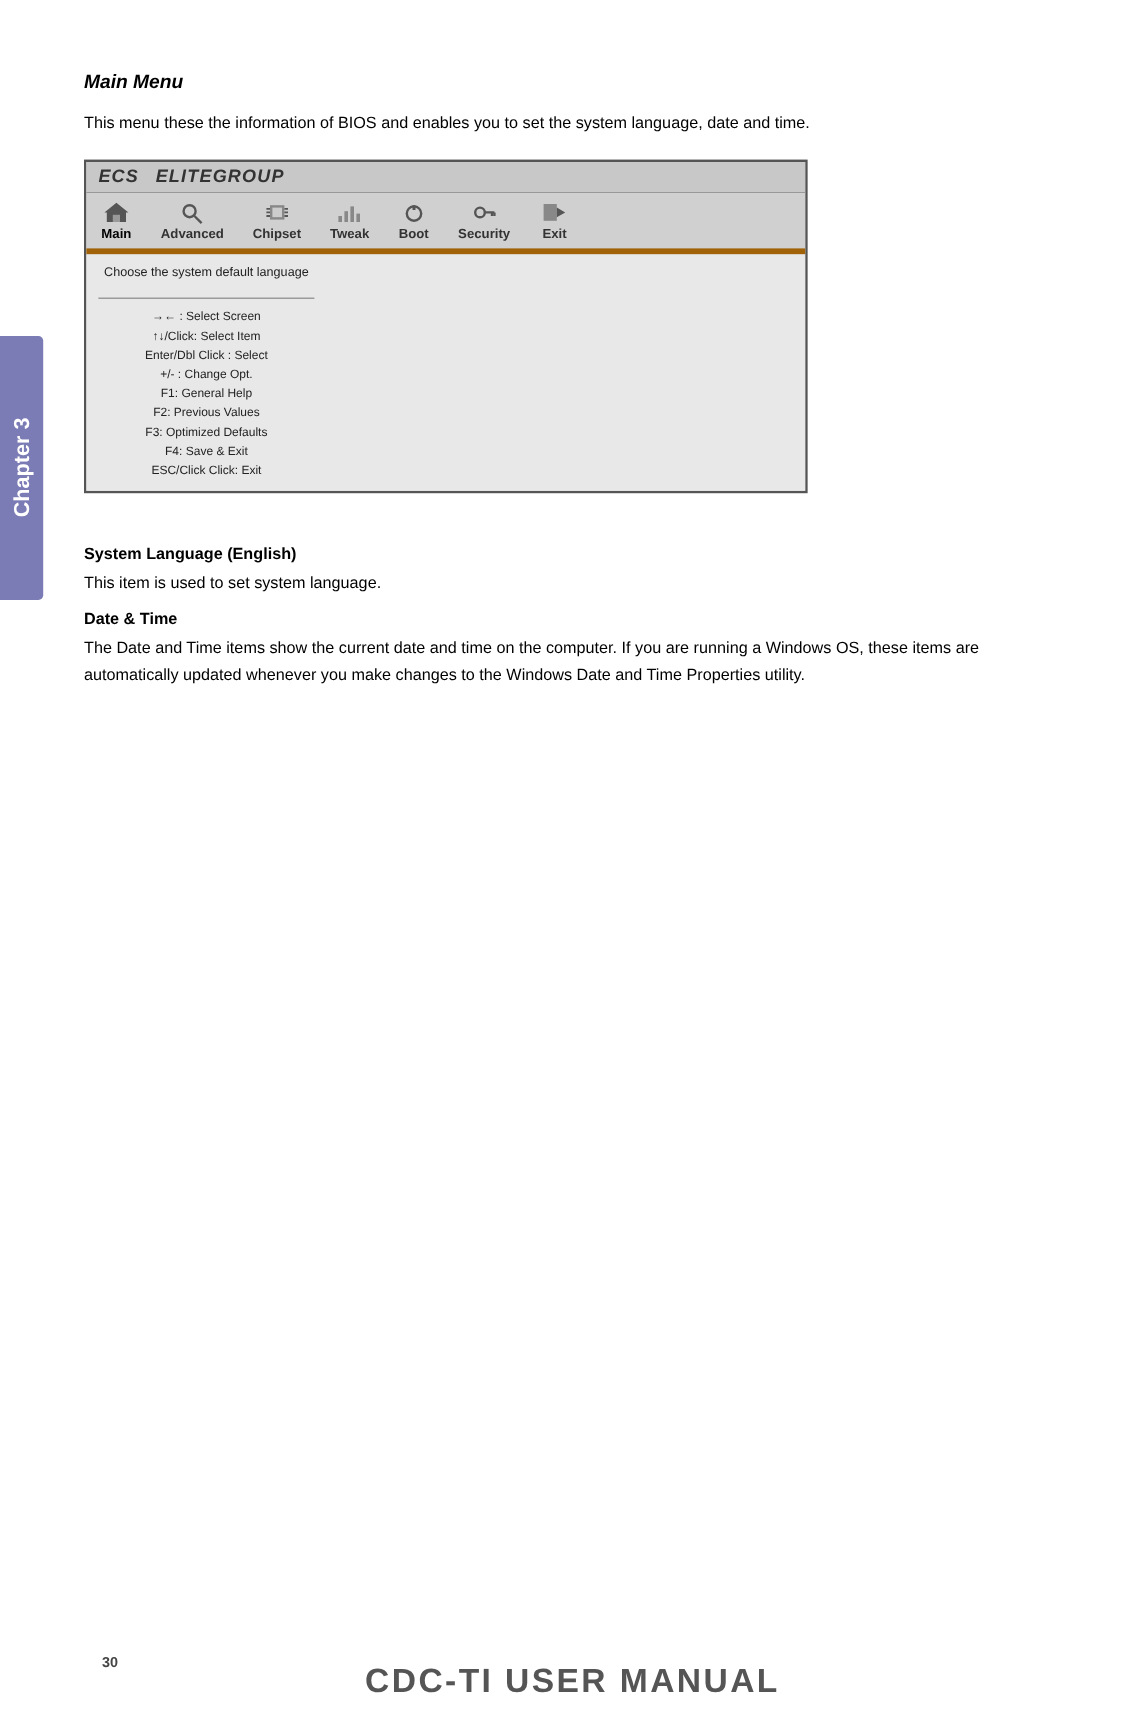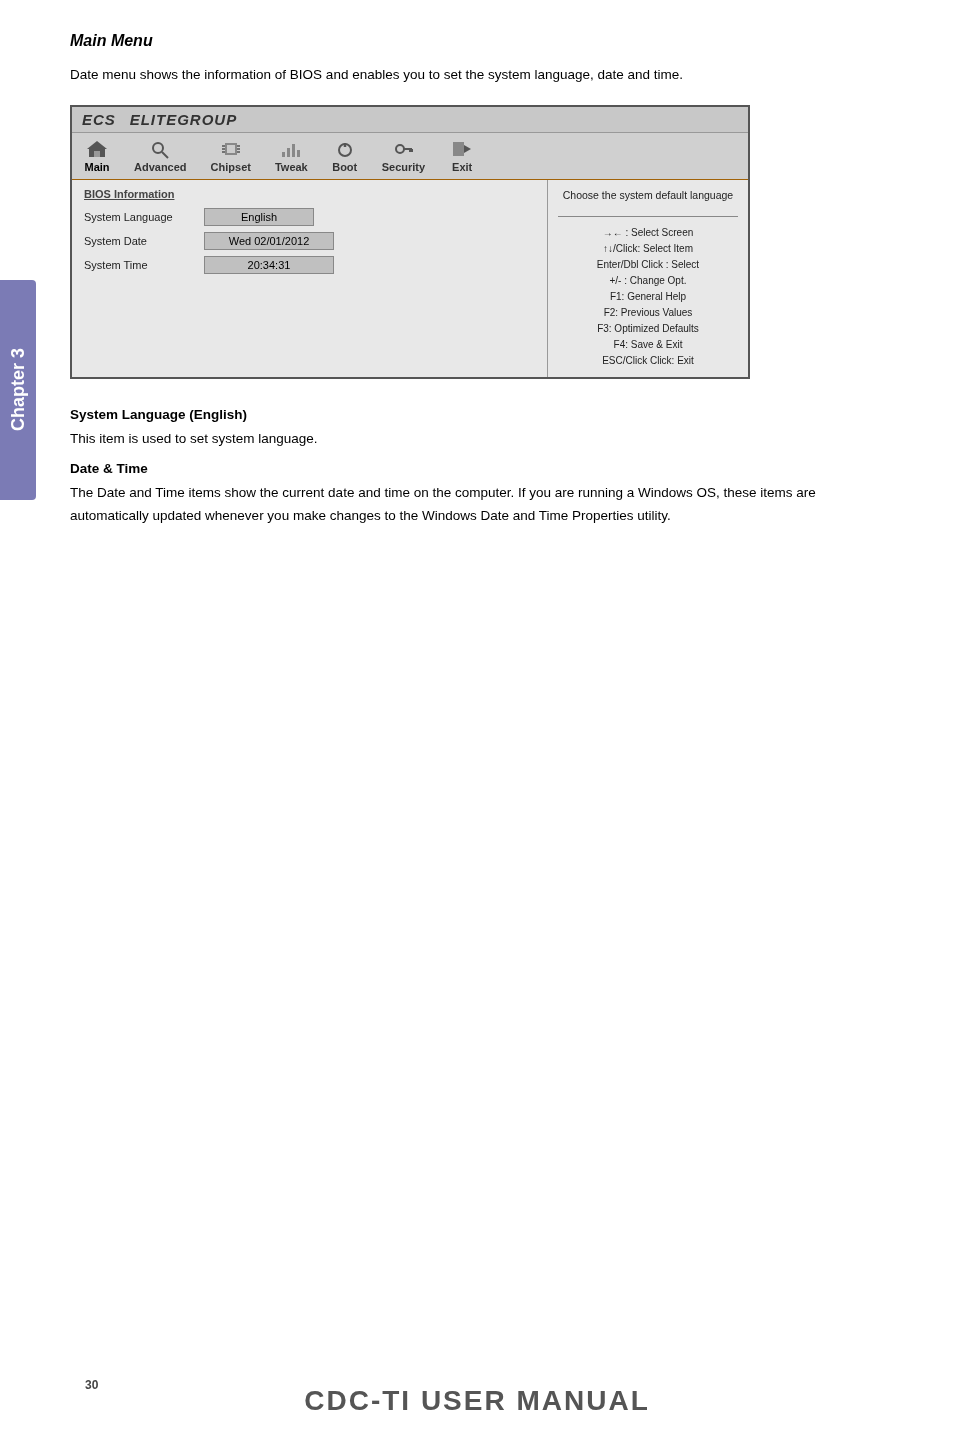--- a/index.html
+++ b/index.html
@@ -32,43 +32,43 @@
       font-weight: bold;
       writing-mode: vertical-rl;
       transform: rotate(180deg);
       font-family: Arial, sans-serif;
     }
 
     
     .content {
       margin-left: 70px;
       margin-right: 60px;
-      padding-top: 32px;
+      padding-top: 60px;
     }
 
     
     .section-title {
       font-size: 16px;
       font-weight: bold;
       font-style: italic;
       margin-bottom: 14px;
     }
 
     .intro-text {
       font-size: 13.5px;
       line-height: 1.7;
       margin-bottom: 18px;
       font-family: Arial, sans-serif;
     }
 
     
     .bios-container {
       border: 2px solid #555;
-      width: 680px;
-      margin-bottom: 28px;
+      width: 603px;
+      margin-bottom: 43px;
       background: #e8e8e8;
     }
 
     
     .bios-header {
       background: #c8c8c8;
       padding: 4px 10px;
       display: flex;
       align-items: center;
       border-bottom: 1px solid #999;
@@ -86,21 +86,21 @@
       font-size: 15px;
       color: #333;
     }
 
     
     .bios-nav {
       background: #d0d0d0;
       display: flex;
       align-items: flex-start;
       padding: 2px 0;
-      border-bottom: 1px solid #a16207;
+      border-bottom: 5px solid #a16207;
     }
     .bios-nav-item {
       padding: 4px 12px;
       font-size: 11px;
       font-weight: bold;
       color: #333;
       cursor: pointer;
       text-align: center;
       position: relative;
     }
@@ -232,21 +232,21 @@
 <body>
 
 <div class="chapter-tab">
   <span class="chapter-tab-text">Chapter 3</span>
 </div>
 
 <div class="content">
 
   <div class="section-title">Main Menu</div>
 
-  <p class="intro-text">Date menu shows the information of BIOS and enables you to set the system language, date and time.</p>
+  <p class="intro-text">This menu these the information of BIOS and enables you to set the system language, date and time.</p>
 
   <div class="bios-container">
 
     <div class="bios-header">
       <span class="bios-logo">
         <span>ECS</span>
         &nbsp;
         <span>ELITEGROUP</span>
       </span>
     </div>
@@ -315,38 +315,20 @@
         <svg class="nav-icon-svg" viewBox="0 0 24 20" fill="none">
           <rect x="3" y="3" width="11" height="14" fill="#888"></rect>
           <polygon points="14,6 21,10 14,14" fill="#555"></polygon>
         </svg>
         <span>Exit</span>
       </div>
     </div>
 
     <div class="bios-body">
 
-      <div class="bios-left">
-        <div class="bios-section-title">BIOS Information</div>
-
-        <div class="bios-row">
-          <div class="bios-label">System  Language</div>
-          <div class="bios-value">English</div>
-        </div>
-
-        <div class="bios-row">
-          <div class="bios-label">System Date</div>
-          <div class="bios-value bios-value-wide">Wed 02/01/2012</div>
-        </div>
-
-        <div class="bios-row">
-          <div class="bios-label">System Time</div>
-          <div class="bios-value bios-value-wide">20:34:31</div>
-        </div>
-      </div>
 
       <div class="bios-right">
         <div class="bios-help-text">Choose the system default language</div>
         <hr class="bios-divider">
         <div class="bios-keys">
           <div>→← : Select Screen</div>
           <div>↑↓/Click: Select Item</div>
           <div>Enter/Dbl Click : Select</div>
           <div>+/- : Change Opt.</div>
           <div>F1: General Help</div>

